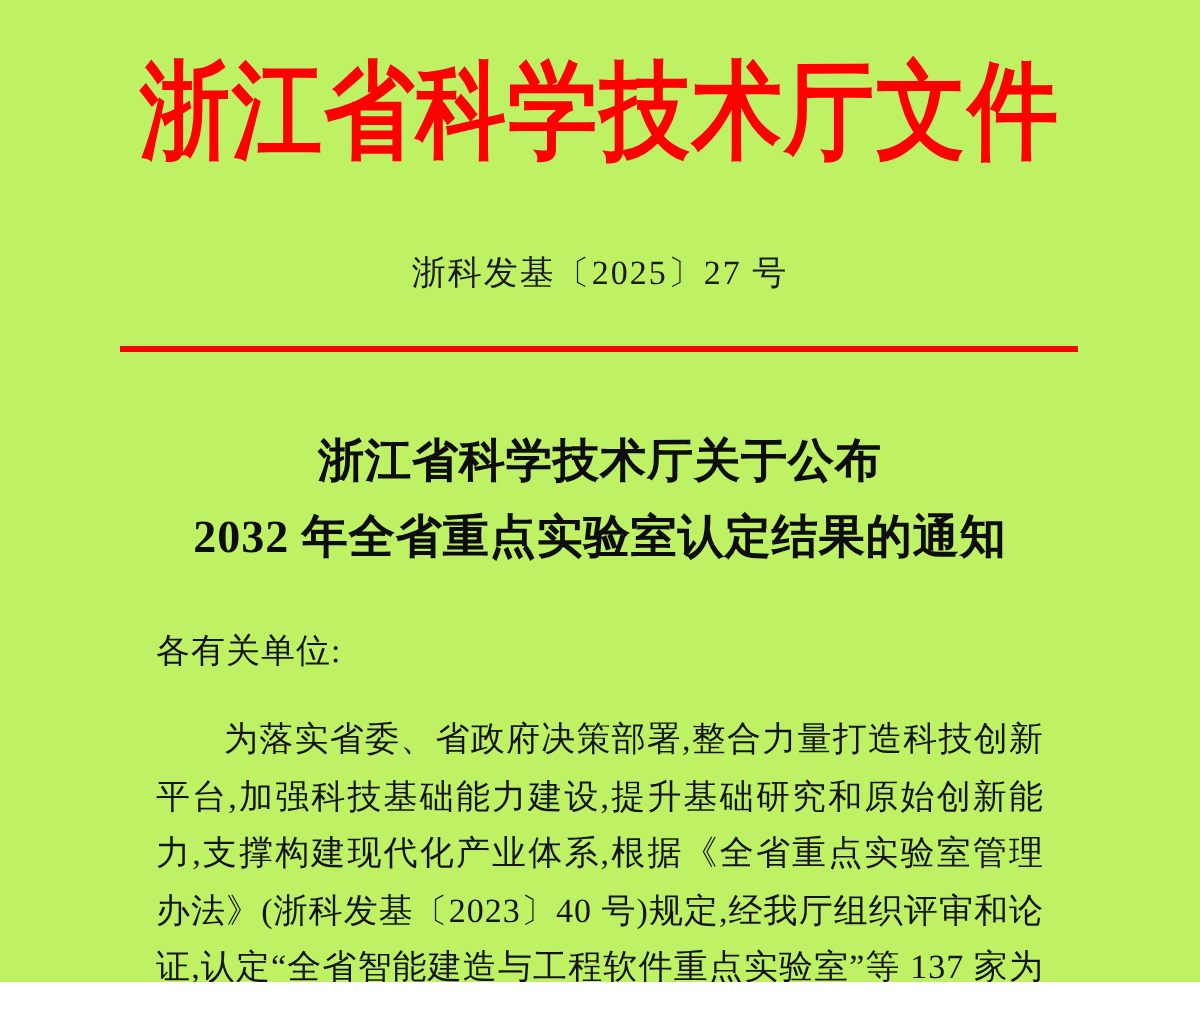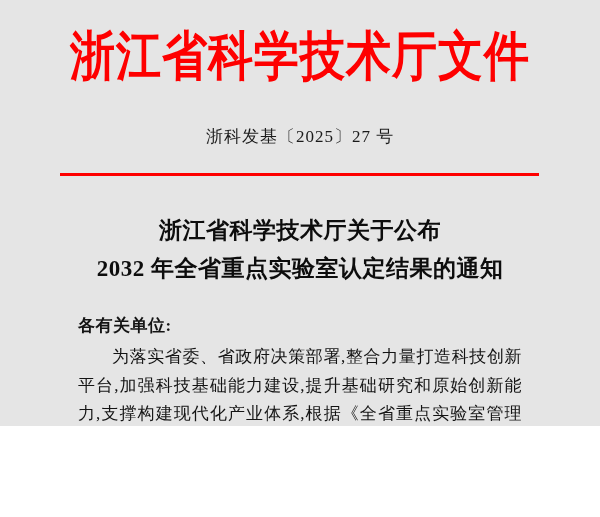--- a/index.html
+++ b/index.html
@@ -3,22 +3,22 @@
 <meta charset="utf-8">
 <style>
   html, body {
     margin: 0;
     padding: 0;
     background: #ffffff;
   }
   .page {
     position: relative;
     width: 600px;
-    height: 426px;
-    background: #e5e5e5;
+    height: 491px;
+    background: #bef264;
     overflow: hidden;
     box-sizing: border-box;
     font-family: "Liberation Serif", "DejaVu Serif", serif;
     color: #141414;
   }
   .masthead {
     margin-top: 26px;
     text-align: center;
     font-size: 45px;
     line-height: 60px;
@@ -45,25 +45,24 @@
   .notice-title {
     margin: 36px 40px 0 40px;
     text-align: center;
     font-size: 23px;
     line-height: 38px;
     font-weight: bold;
     color: #0d0d0d;
     letter-spacing: 0.5px;
   }
   .salutation {
-    margin: 24px 78px 3px 78px;
+    margin: 24px 78px 16px 78px;
     font-size: 17px;
     line-height: 28px;
     letter-spacing: 0.5px;
-    font-weight: bold;
   }
   .body-paragraph {
     margin: 2px 78px 0 78px;
     font-size: 17px;
     line-height: 28.5px;
     letter-spacing: 0.5px;
     text-align: justify;
     text-indent: 2em;
   }
 </style>

